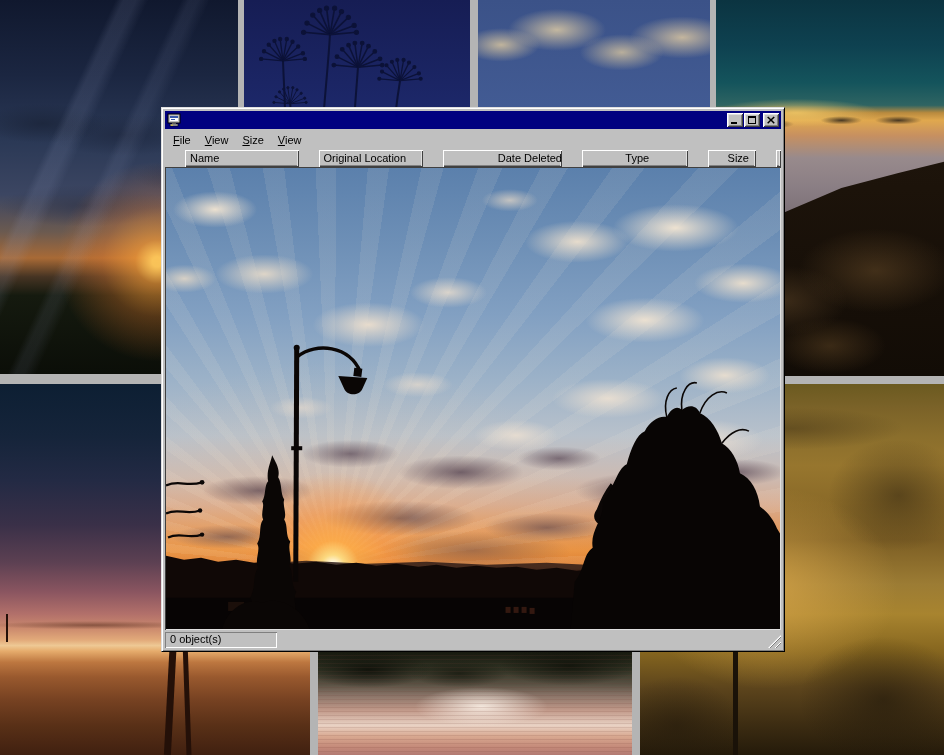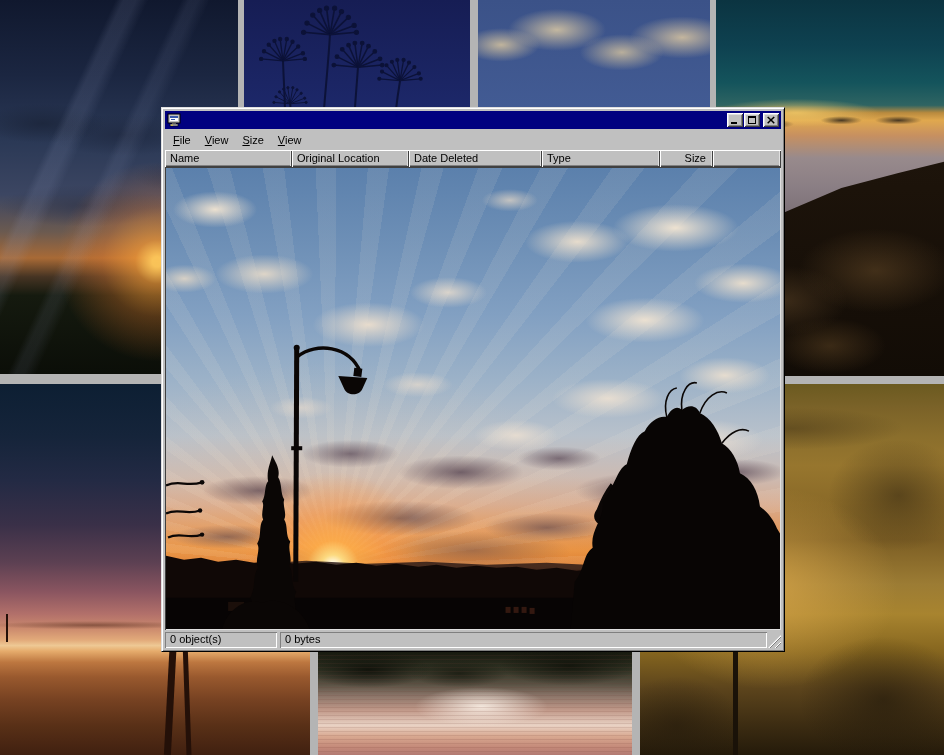--- a/index.html
+++ b/index.html
@@ -92,22 +92,22 @@
   .g-max{width:8px;height:8px;border:1px solid #000;border-top-width:2px;}
   .g-close{font-size:13px;font-weight:bold;line-height:10px;color:#000;font-family:"DejaVu Sans",sans-serif;}
 
   .menubar{height:20px;display:flex;align-items:center;flex:none;padding-left:1px;}
   .menu-item{display:inline-block;font-size:11px;padding:2px 7px;cursor:default;}
   .menu-item::first-letter{text-decoration:underline;}
 
   .cols{height:17px;display:flex;flex:none;}
   .col{background:var(--chrome,#c0c0c0);font-size:11px;line-height:16px;padding-left:5px;
     box-shadow:inset 1px 1px 0 #fff, inset -1px -1px 0 #404040, inset -2px 1px 0 #dfdfdf, inset -2px -2px 0 #808080;
-    white-space:nowrap;overflow:hidden;}
-  .c1{width:127px;}.c2{width:117px;}.c3{width:133px;}.c4{width:118px;}
+    white-space:nowrap;overflow:hidden;margin-left:20px;}
+  .c1{width:127px;}.c2{width:117px;}.c3{width:133px;text-align:right;}.c4{width:118px;text-align:center;}
   .c5{width:53px;text-align:right;padding-right:7px;}
   .c6{flex:1;}
 
   .list{flex:1;position:relative;overflow:hidden;background:#000;
     box-shadow:inset 1px 1px 0 #404040, inset -1px -1px 0 #dfdfdf;}
   .layer{position:absolute;inset:1px;}
   .sky{background:linear-gradient(180deg,var(--photo_sky_top,#5b80ac) 0%,#6d8fb6 16%,#82a0c2 32%,#9cb2c8 46%,#b8c1cb 58%,#ccbbb3 67%,#d7ab90 73%,#e09b64 78%,var(--photo_sunset_orange,#e8913f) 83%,#da7a2e 86.5%,#8a4520 88.5%,#3a1c10 90%,#150b06 93%,#0a0504 100%);}
   .rays{background:
       radial-gradient(ellipse 420px 300px at 27% 87%, rgba(255,205,150,.20), rgba(255,205,150,0) 70%),
       repeating-conic-gradient(from 215deg at 27.2% 86.5%, rgba(255,240,218,.09) 0deg 3deg, rgba(255,240,218,0) 3deg 7.5deg);}
@@ -305,18 +305,17 @@
         <path d="M128,180 L133,180 L132,412 L127,412 Z" fill="#0a0605"></path>
         <rect x="125" y="277" width="11" height="4" fill="#0a0605"></rect>
         <path d="M131,188 C150,173 183,177 194,203" stroke="#0a0605" stroke-width="3.4" fill="none"></path>
         <path d="M188,199 L196,200 L195,208 L187,207 Z" fill="#0a0605"></path>
         <path d="M172,207 L201,209 L196,220 C193,227 181,227 178,220 Z" fill="#0a0605"></path>
       </svg>
     </div>
 
     <div class="statusbar">
       <div class="spanel sp1">0 object(s)</div>
-      <div class="spanel sp2">0 bytes</div>
       <div class="grip"></div>
     </div>
 
   </div>
 </div>
 
 </body></html>

